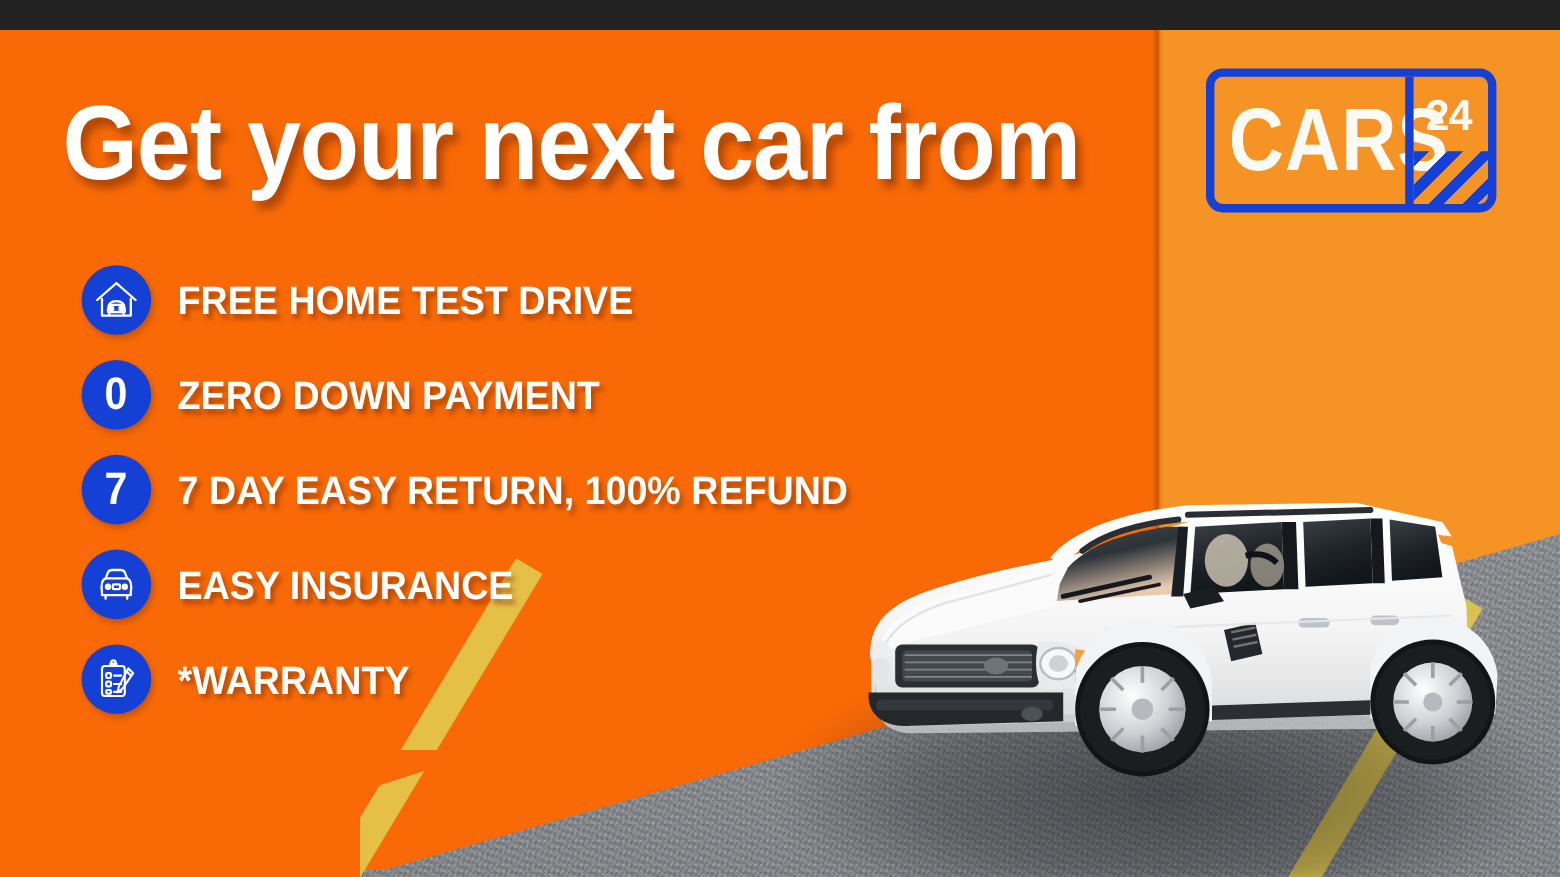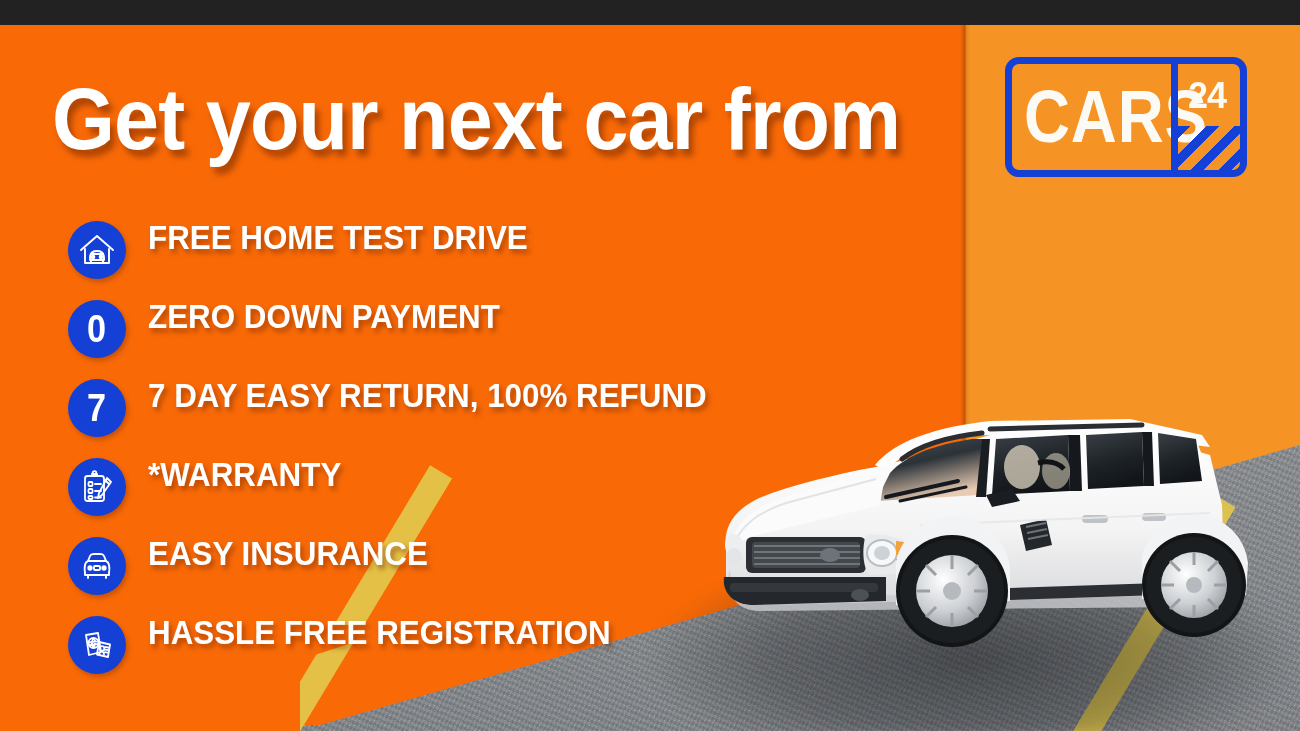--- a/index.html
+++ b/index.html
@@ -110,21 +110,21 @@
     color:#FCFAF5;font-size:36px;font-weight:bold;line-height:1;
     letter-spacing:-1px;
   }
   .logo-stripes{
     position:absolute;left:166px;top:62px;width:62px;height:44px;
     background:repeating-linear-gradient(135deg,#1440D6 0 9px, transparent 9px 20px);
   }
 
   
   .features{position:absolute;left:68px;top:196px;z-index:22;}
-  .frow{display:flex;align-items:flex-start;height:58px;margin-bottom:21px;}
+  .frow{display:flex;align-items:center;height:58px;margin-bottom:21px;}
   .ficon{
     width:58px;height:58px;border-radius:50%;
     background:#1440D6;
     display:flex;align-items:center;justify-content:center;
     flex:0 0 58px;
     box-shadow:2px 3px 5px rgba(110,36,0,.35);
   }
   .ficon svg{display:block;}
   .ficon .num{
     color:#fff;font-size:38px;font-weight:bold;line-height:1;
@@ -324,62 +324,48 @@
 
     <div class="frow">
       <div class="ficon">
         <span class="num">7</span>
       </div>
       <div class="flabel">7 DAY EASY RETURN, 100% REFUND</div>
     </div>
 
     <div class="frow">
       <div class="ficon">
+        <svg width="38" height="38" viewBox="0 0 38 38" fill="none" stroke="#ffffff" stroke-width="1.9" stroke-linecap="round" stroke-linejoin="round">
+          <path d="M7 26 C6 19 7 15 10 14 L12 9 C12.6 7.6 13.8 7 15.5 7 L22.5 7 C24.2 7 25.4 7.6 26 9 L28 14 C31 15 32 19 31 26 L31 28 L7 28 Z"></path>
+          <path d="M10 14 L28 14"></path>
+          <circle cx="12" cy="21" r="1.7" fill="#fff"></circle>
+          <circle cx="26" cy="21" r="1.7" fill="#fff"></circle>
+          <rect x="16" y="19" width="6" height="4" rx="1"></rect>
+          <path d="M10 28 L10 31 M28 28 L28 31"></path>
+        </svg>
+      </div>
+      <div class="flabel">EASY INSURANCE</div>
+    </div>
+
+    <div class="frow">
+      <div class="ficon">
         <svg width="38" height="38" viewBox="0 0 38 38" fill="none" stroke="#ffffff" stroke-width="1.8" stroke-linecap="round" stroke-linejoin="round">
           <rect x="7" y="8" width="19" height="25" rx="2.5"></rect>
           <path d="M14 8 L14 6 L19 6 L19 8"></path>
           <circle cx="16.5" cy="5" r="1.8"></circle>
           <rect x="10.5" y="14" width="4" height="4" rx="1"></rect>
           <path d="M17 16 L23 16"></path>
           <rect x="10.5" y="21" width="4" height="4" rx="1"></rect>
           <path d="M17 23 L23 23"></path>
           <rect x="10.5" y="28" width="4" height="3" rx="1"></rect>
           <path d="M17 29.5 L23 29.5"></path>
           <path d="M29 10 L33 14 L24 27 L20 30 L21 25 Z"></path>
           <path d="M27 12 L31 16"></path>
         </svg>
       </div>
       <div class="flabel">*WARRANTY</div>
     </div>
 
-    <div class="frow">
-      <div class="ficon">
-        <svg width="38" height="38" viewBox="0 0 38 38" fill="none" stroke="#ffffff" stroke-width="1.9" stroke-linecap="round" stroke-linejoin="round">
-          <path d="M7 26 C6 19 7 15 10 14 L12 9 C12.6 7.6 13.8 7 15.5 7 L22.5 7 C24.2 7 25.4 7.6 26 9 L28 14 C31 15 32 19 31 26 L31 28 L7 28 Z"></path>
-          <path d="M10 14 L28 14"></path>
-          <circle cx="12" cy="21" r="1.7" fill="#fff"></circle>
-          <circle cx="26" cy="21" r="1.7" fill="#fff"></circle>
-          <rect x="16" y="19" width="6" height="4" rx="1"></rect>
-          <path d="M10 28 L10 31 M28 28 L28 31"></path>
-        </svg>
-      </div>
-      <div class="flabel">EASY INSURANCE</div>
-    </div>
-
-    <div class="frow">
-      <div class="ficon">
-        <svg width="38" height="38" viewBox="0 0 38 38" fill="none" stroke="#ffffff" stroke-width="1.8" stroke-linecap="round" stroke-linejoin="round">
-          <path d="M8 9 L20 7 L23 26 L11 29 Z"></path>
-          <circle cx="15.5" cy="17" r="5"></circle>
-          <path d="M10.6 16.3 L20.4 15.3 M11 19 L20.6 18 M15.5 12 C13.6 14.6 13.6 19.6 15.5 22 M15.5 12 C17.6 14.6 17.6 19.6 15.5 22"></path>
-          <path d="M21 16 L32 18.5 L30 31 L19 28.5 Z"></path>
-          <circle cx="24" cy="22.5" r="2.3"></circle>
-          <path d="M21.5 27.5 C21.8 25.8 23 25.4 24 25.6 C25 25.8 26 26.6 26 28.3"></path>
-          <path d="M27.5 21 L30.5 21.6 M27.2 23.6 L30.2 24.2 M26.9 26.2 L29.4 26.7"></path>
-        </svg>
-      </div>
-      <div class="flabel">HASSLE FREE REGISTRATION</div>
-    </div>
 
   </div>
 
 
 </div>
 
 </body></html>

